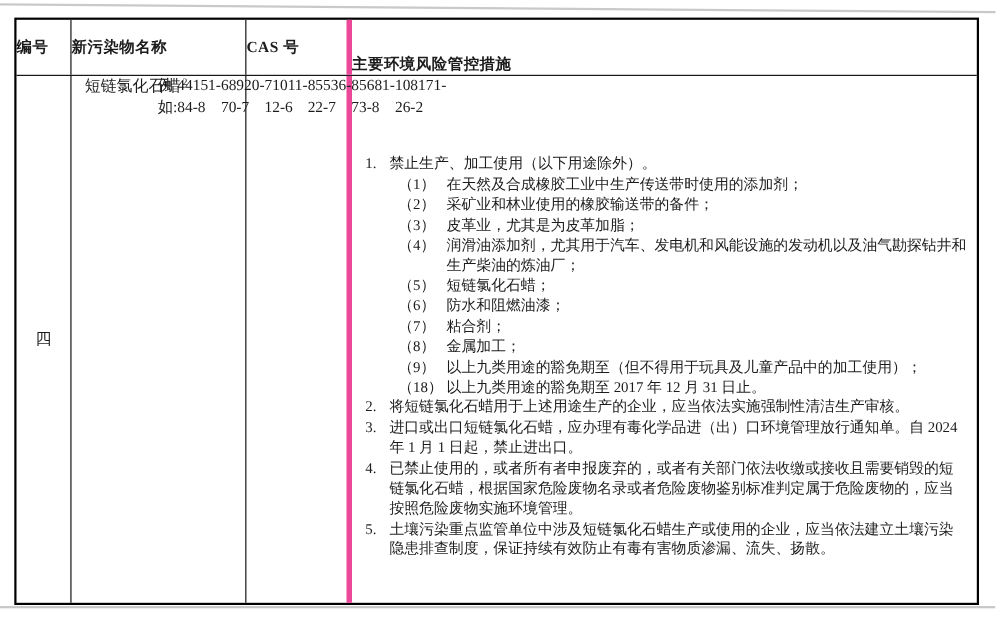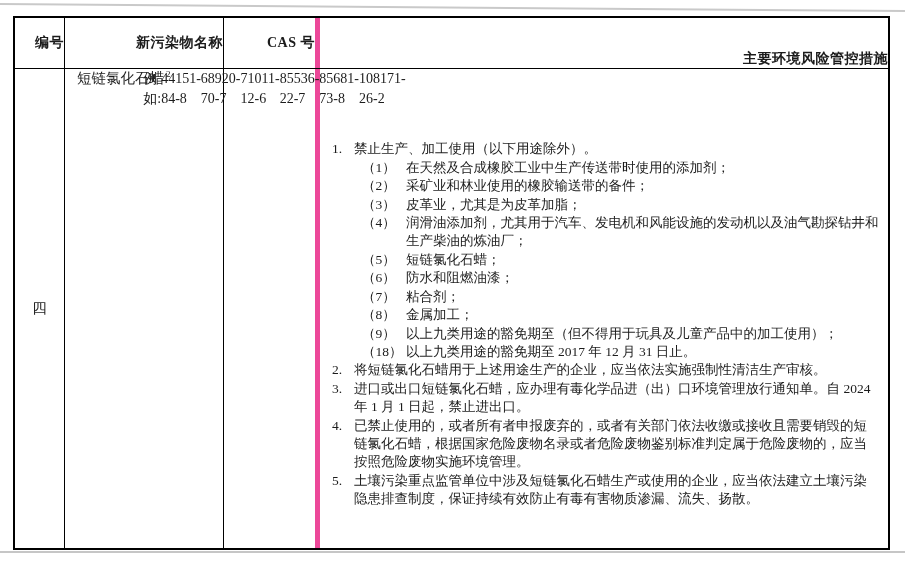--- a/index.html
+++ b/index.html
@@ -55,21 +55,21 @@
   }
 
   .col-no      { flex: 0 0 50px;  width: 50px;  border-right: 1px solid #000; box-sizing: border-box; }
   .col-name    { flex: 0 0 159px; width: 159px; border-right: 1px solid #000; box-sizing: border-box; }
   .col-cas     { flex: 0 0 96px;  width: 96px;  border-right: 5px solid #ec4899; box-sizing: border-box; }
   .col-measures{ flex: 1; box-sizing: border-box; margin-top: 32px; }
 
   .header-cell {
     display: flex;
     align-items: center;
-    justify-content: flex-end;
+    justify-content: flex-start;
     font-weight: bold;
     font-size: 14px;
     letter-spacing: 0.5px;
   }
 
   .cell-no {
     display: flex;
     align-items: center;
     justify-content: center;
     font-size: 14.5px;

